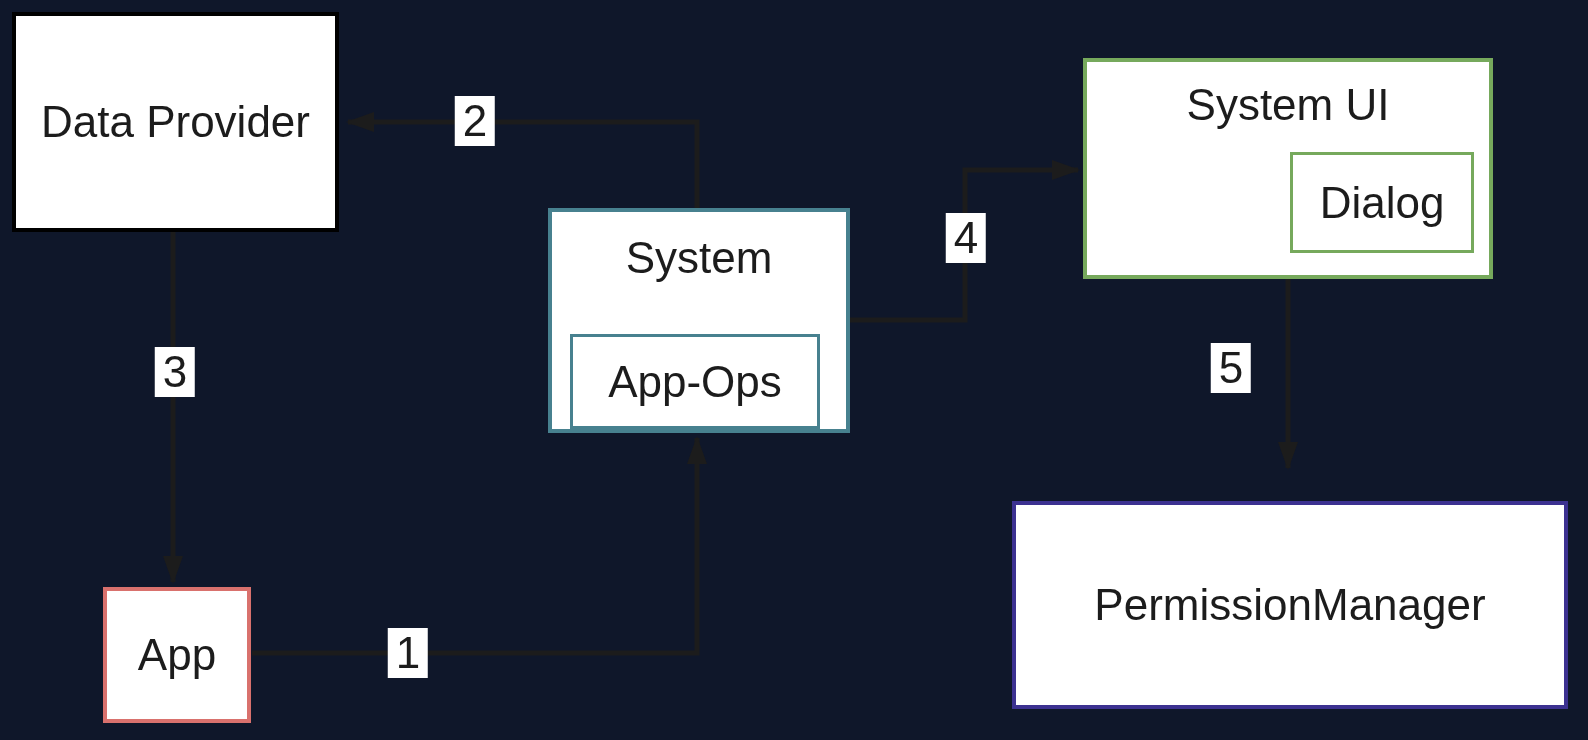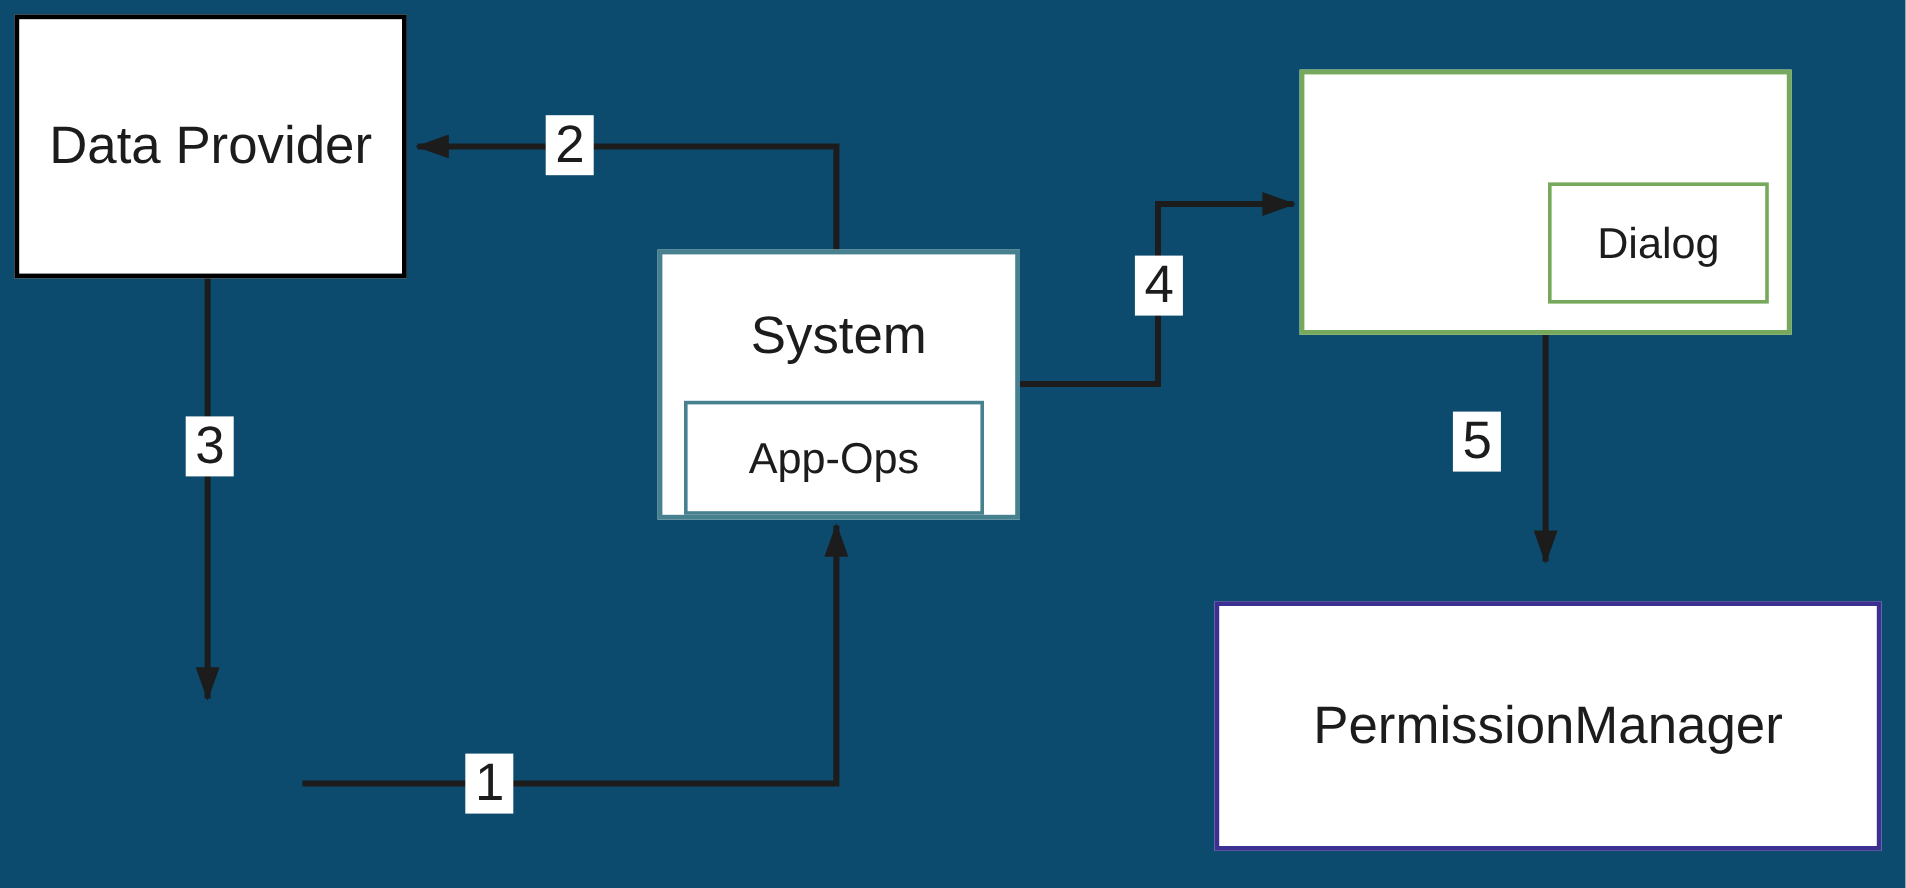--- a/index.html
+++ b/index.html
@@ -7,21 +7,21 @@
     padding: 0;
     background: #ffffff;
     width: 1588px;
     height: 740px;
     font-family: "Liberation Sans", sans-serif;
   }
   .canvas {
     position: relative;
     width: 1588px;
     height: 740px;
-    background: #0c4a6e;
+    background: #0f172a;
     overflow: hidden;
   }
   .node {
     position: absolute;
     box-sizing: border-box;
     background: #ffffff;
     border: 4px solid var(--box-black, #000);
     color: #1c1c1c;
     font-size: 44px;
     line-height: 50px;
@@ -35,21 +35,21 @@
     text-align: center;
   }
   .inner {
     position: absolute;
     box-sizing: border-box;
     background: #ffffff;
     border: 3px solid;
     display: flex;
     align-items: center;
     justify-content: center;
-    font-size: 36px;
+    font-size: 44px;
     line-height: 50px;
     color: #1c1c1c;
   }
   .bc-black  { border-color: var(--box-black); }
   .bc-red    { border-color: var(--box-red); }
   .bc-teal   { border-color: var(--box-teal); }
   .bc-green  { border-color: var(--box-green); }
   .bc-indigo { border-color: var(--box-indigo); margin-top: 28px; }
 
   svg.edges {
@@ -89,29 +89,33 @@
     <polyline points="697,210 697,122 348,122" marker-end="url(#arrow)"></polyline>
     <polyline points="173,230 173,582" marker-end="url(#arrow)"></polyline>
     <polyline points="850,320 965,320 965,170 1078,170" marker-end="url(#arrow)"></polyline>
     <polyline points="1288,277 1288,468" marker-end="url(#arrow)"></polyline>
   </svg>
 
   <div class="node centered bc-black" style="left:12px; top:12px; width:327px; height:220px;">
     <span>Data Provider</span>
   </div>
 
+  <div class="node centered bc-red" style="left:103px; top:587px; width:148px; height:136px;">
+    <span>App</span>
+  </div>
 
   <div class="node bc-teal" style="left:548px; top:208px; width:302px; height:225px;">
-    <div class="title" style="padding-top:21px;margin-top:22px;">System</div>
+    <div class="title" style="padding-top:21px;">System</div>
     <div class="inner bc-teal" style="left:18px; top:103px; width:250px; height:95px;margin-top:19px;">
       <span>App-Ops</span>
     </div>
   </div>
 
   <div class="node bc-green" style="left:1083px; top:58px; width:410px; height:221px;">
+    <div class="title" style="padding-top:18px;">System UI</div>
     <div class="inner bc-green" style="left:203px; top:90px; width:184px; height:101px;">
       <span>Dialog</span>
     </div>
   </div>
 
   <div class="node centered bc-indigo" style="left:1012px; top:473px; width:556px; height:208px;">
     <span>PermissionManager</span>
   </div>
 
   <div class="edge-label" style="left:408px; top:653px;">1</div>

